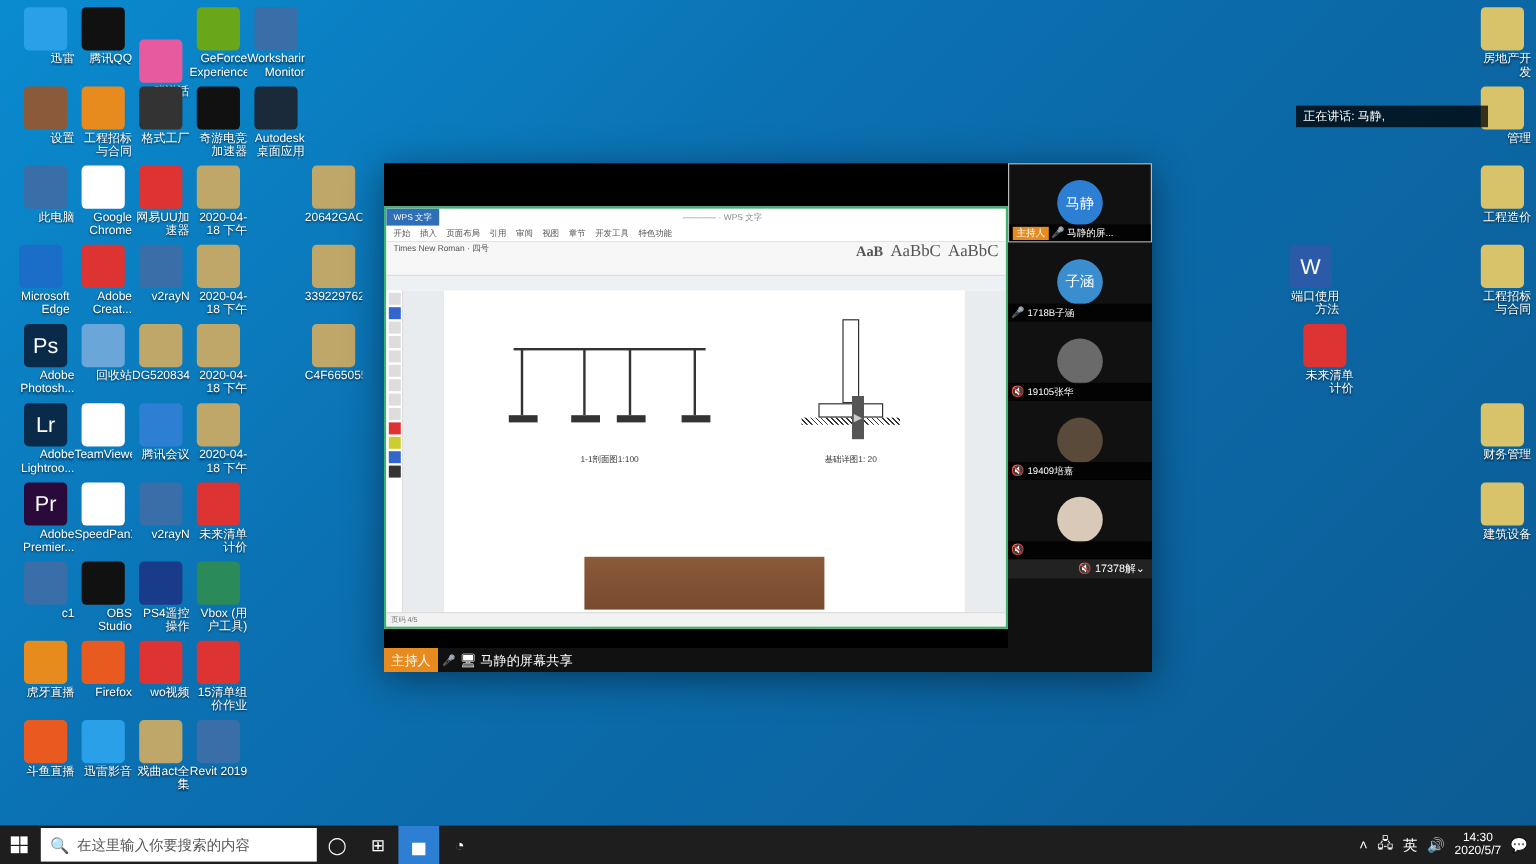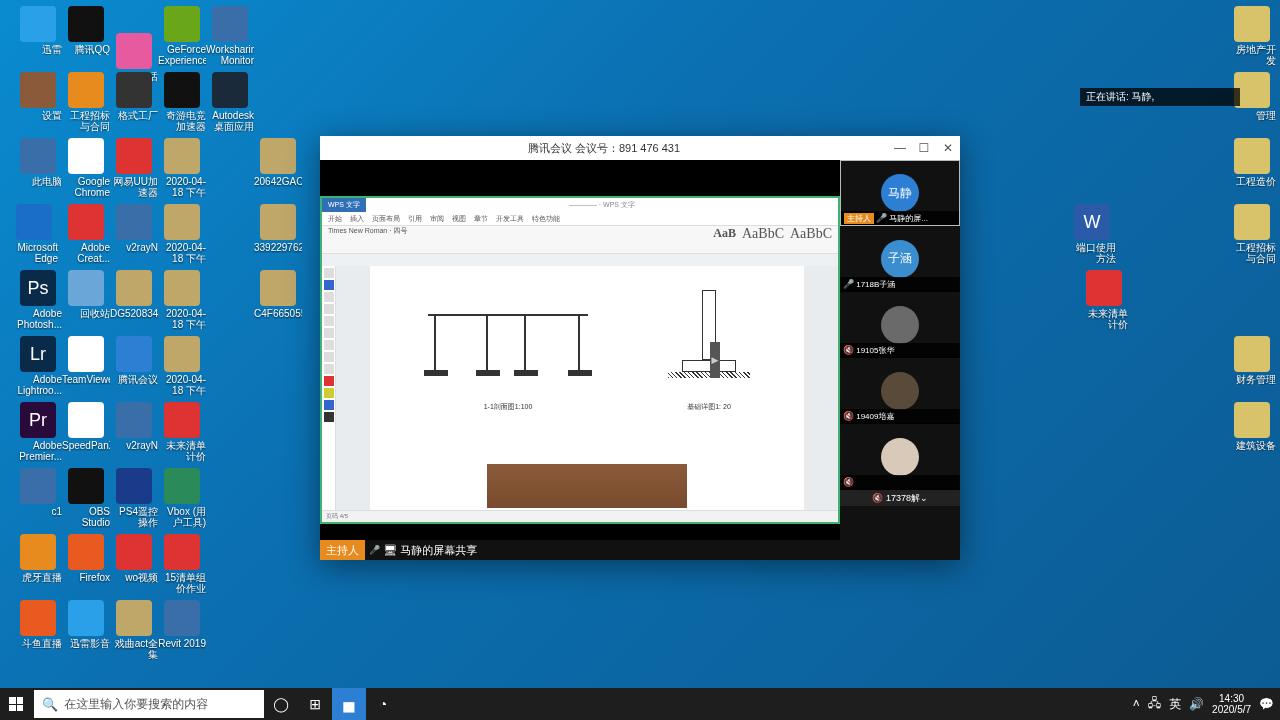--- a/index.html
+++ b/index.html
@@ -69,21 +69,21 @@
 .share-bar .host { background: #e88b1f; padding: 0 6px; height: 20px; display: flex; align-items: center; }
 .share-bar .txt { margin-left: 4px; display: flex; align-items: center; gap: 3px; }
 
 
 .plist { width: 120px; background: #111; display: flex; flex-direction: column; }
 .pitem { height: 66px; border-bottom: 1px solid #000; display: flex; flex-direction: column; align-items: center; justify-content: center; position: relative; }
 .pitem.hostp { border: 1px solid #bbb; }
 .avatar { width: 38px; height: 38px; border-radius: 50%; display: flex; align-items: center; justify-content: center; font-size: 12px; color: #fff; }
 .pname { position: absolute; bottom: 0; left: 0; right: 0; height: 14px; background: rgba(0,0,0,.8); color: #fff; font-size: 8px; display: flex; align-items: center; padding: 0 3px; gap: 2px; }
 .hosttag { background: #e88b1f; font-size: 8px; padding: 0 3px; }
-.pmore { height: 16px; background: #222; color: #fff; font-size: 9px; display: flex; align-items: center; justify-content: center; padding: 0 6px; }
+.pmore { height: 16px; background: #222; color: #fff; font-size: 9px; display: flex; align-items: center; justify-content: flex-end; padding: 0 6px; }
 .mic { font-size: 9px; }
 
 .side-toggle { position: absolute; right: 120px; top: 50%; transform: translateY(-50%); width: 10px; height: 36px; background: #555; color: #ccc; font-size: 9px; display: flex; align-items: center; justify-content: center; }
 </style>
 </head>
 <body>
 
 <div class="desktop" id="desktop">
     <div class="dicon" style="left: 14px; top: 6px;">
       <div class="ibox" style="background: rgb(42, 160, 232);"></div>
@@ -301,28 +301,20 @@
       <div class="ibox" style="background: rgb(217, 195, 106);"></div>
       <div class="lbl">建筑设备</div>
     </div>
   </div>
 
 <div class="speak-overlay">
   <span>正在讲话: 马静,</span>
 </div>
 
 <div class="meeting">
-  <div class="mw-title">
-    <div class="t">
-      <span>腾讯会议 会议号：</span><span>891 476 431</span>
-    </div>
-    <div class="wbtn">—</div>
-    <div class="wbtn">☐</div>
-    <div class="wbtn">✕</div>
-  </div>
   <div class="mw-body">
     <div class="shared">
       <div class="shared-inner">
         <div class="wps-title">
           <div class="wps-tab">WPS 文字</div>
           <div class="wps-doctitle">———— · WPS 文字</div>
         </div>
         <div class="wps-menu" id="wps-menu">
             <span>开始</span>
             <span>插入</span>

